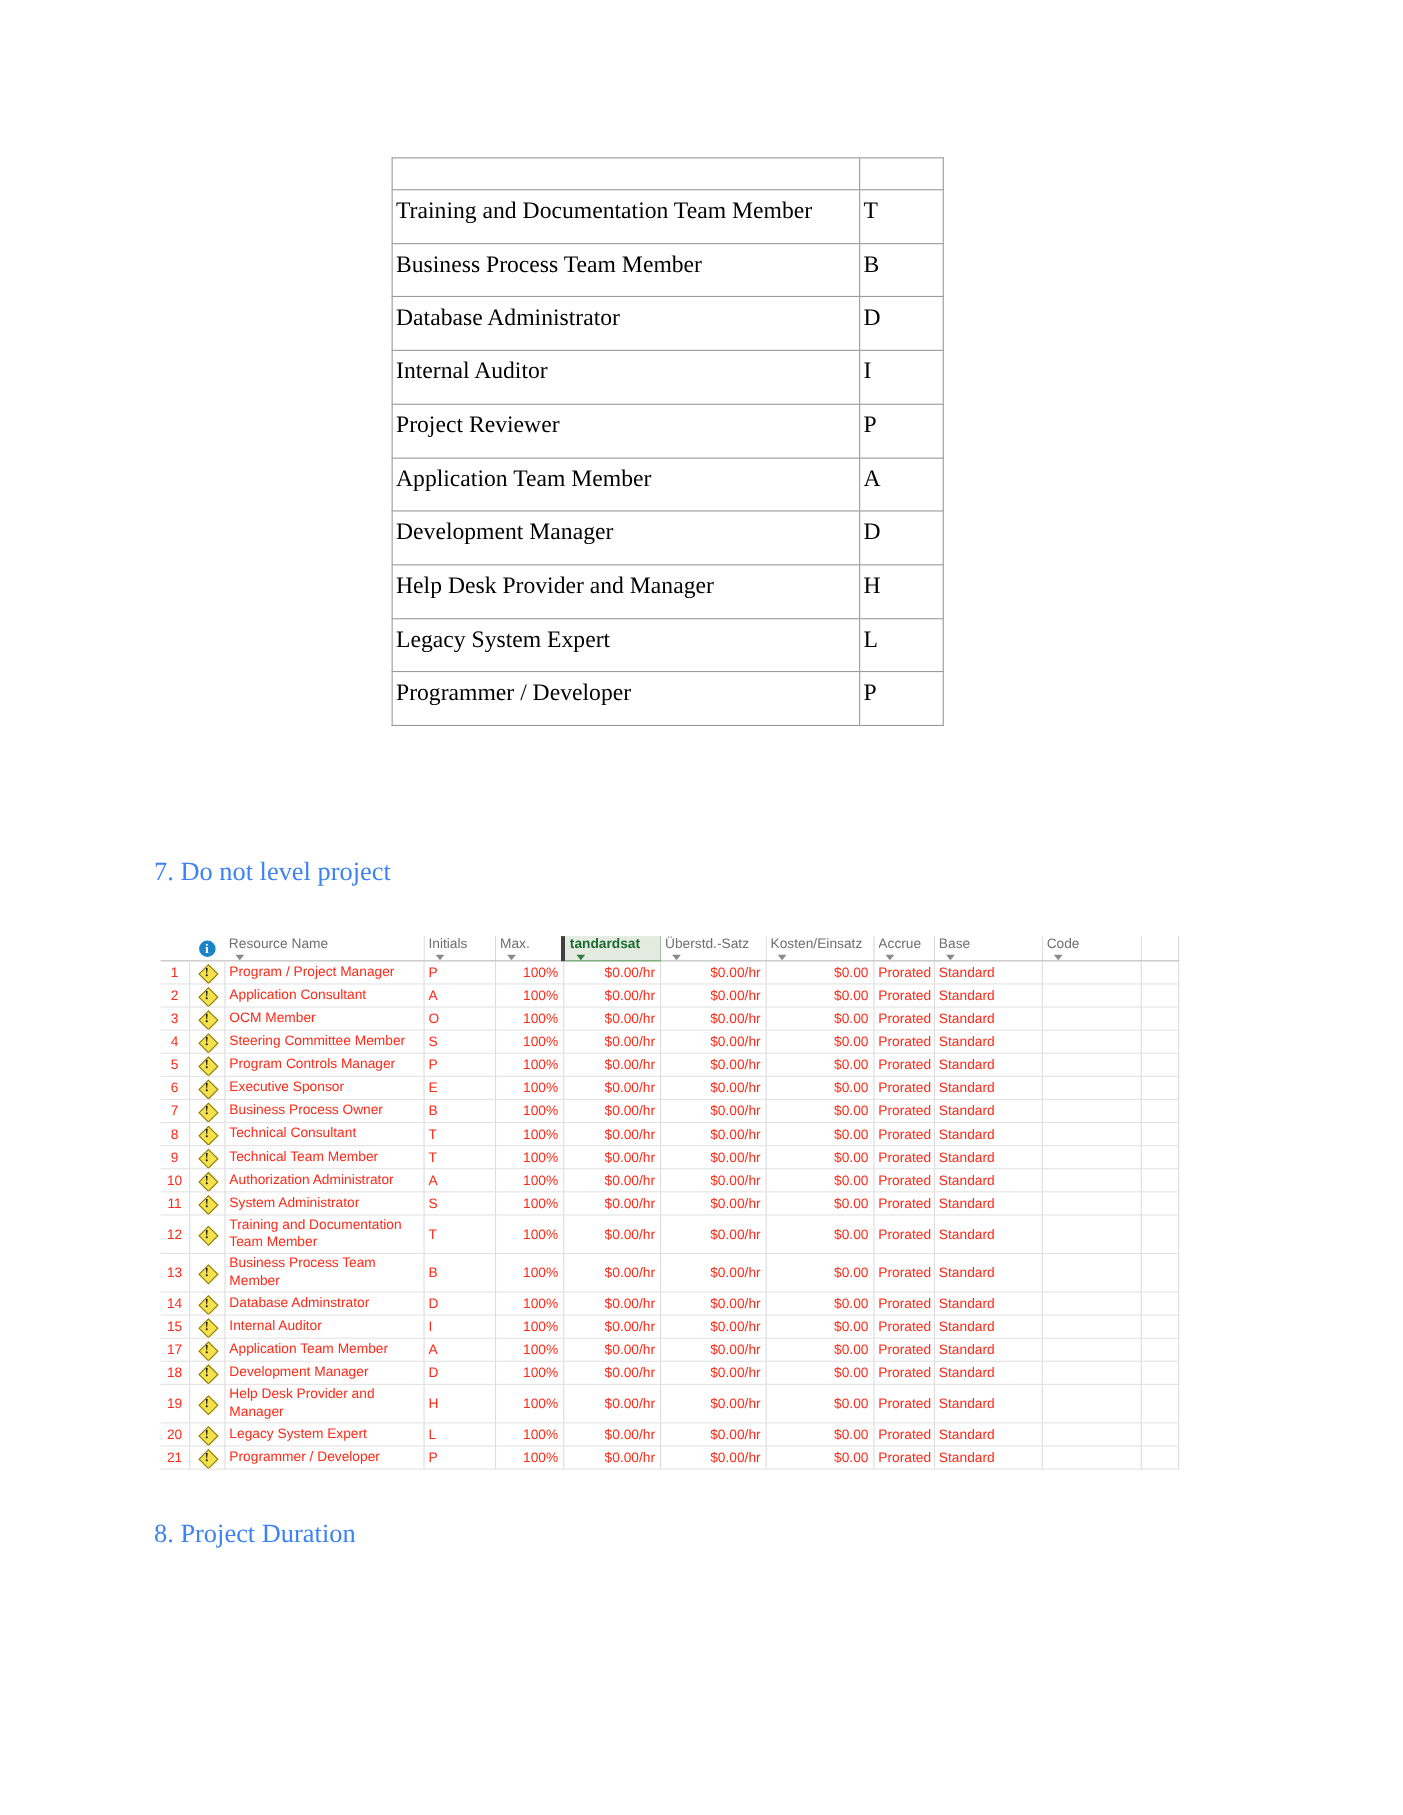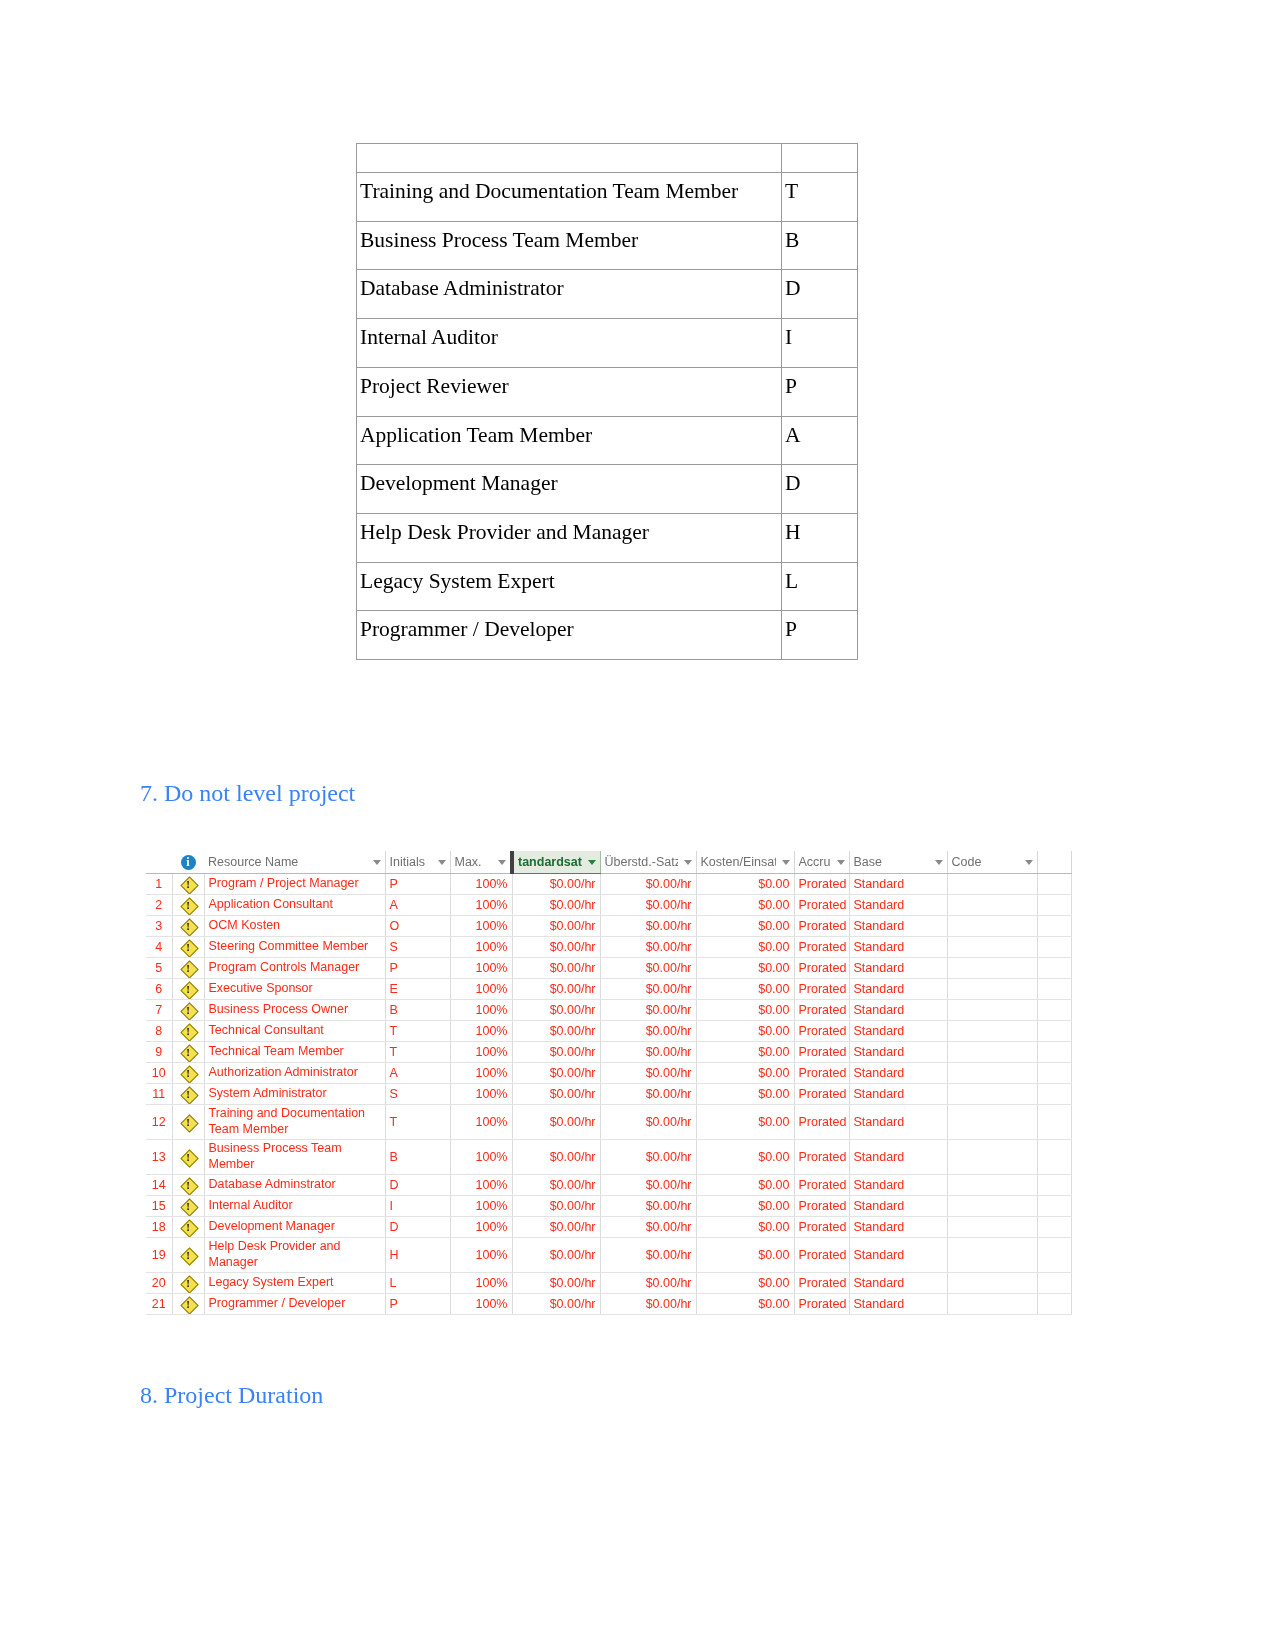--- a/index.html
+++ b/index.html
@@ -110,24 +110,24 @@
   tr.sheet-head td.hd-std {
     background: #e4ece2;
     color: #1e6b33;
     font-weight: bold;
     border-left: 4px solid #404040;
     border-right: 1px solid #9fbf9f;
     border-bottom: 1px solid #4e8a4e;
   }
   .hd-flex {
     display: flex;
-    align-items: center;
     justify-content: space-between;
     height: 22px;
     width: 100%;
+    flex-direction: column;
   }
   .hd-label { overflow: hidden; text-overflow: clip; }
   .filter-arrow {
     width: 0; height: 0;
     border-left: 4.5px solid transparent;
     border-right: 4.5px solid transparent;
     border-top: 5.5px solid #8a8a8a;
     flex: 0 0 auto;
     margin-left: 6px;
   }
@@ -394,21 +394,21 @@
           <td class="cell-tail"></td>
         </tr>
         <tr class="sheet-row">
           <td class="cell-rownum">3</td>
           <td class="cell-ind">
             <span class="warn-icon">
               <span class="dia"></span>
               <span class="bang">!</span>
             </span>
           </td>
-          <td class="cell-name">OCM Kosten</td>
+          <td class="cell-name">OCM Member</td>
           <td class="cell-init">O</td>
           <td class="cell-max">100%</td>
           <td class="cell-num">$0.00/hr</td>
           <td class="cell-num">$0.00/hr</td>
           <td class="cell-num">$0.00</td>
           <td class="cell-accrue">Prorated</td>
           <td class="cell-base">Standard</td>
           <td class="cell-code"></td>
           <td class="cell-tail"></td>
         </tr>
@@ -624,20 +624,39 @@
         <tr class="sheet-row">
           <td class="cell-rownum">15</td>
           <td class="cell-ind">
             <span class="warn-icon">
               <span class="dia"></span>
               <span class="bang">!</span>
             </span>
           </td>
           <td class="cell-name">Internal Auditor</td>
           <td class="cell-init">I</td>
+          <td class="cell-max">100%</td>
+          <td class="cell-num">$0.00/hr</td>
+          <td class="cell-num">$0.00/hr</td>
+          <td class="cell-num">$0.00</td>
+          <td class="cell-accrue">Prorated</td>
+          <td class="cell-base">Standard</td>
+          <td class="cell-code"></td>
+          <td class="cell-tail"></td>
+        </tr>
+        <tr class="sheet-row">
+          <td class="cell-rownum">17</td>
+          <td class="cell-ind">
+            <span class="warn-icon">
+              <span class="dia"></span>
+              <span class="bang">!</span>
+            </span>
+          </td>
+          <td class="cell-name">Application Team Member</td>
+          <td class="cell-init">A</td>
           <td class="cell-max">100%</td>
           <td class="cell-num">$0.00/hr</td>
           <td class="cell-num">$0.00/hr</td>
           <td class="cell-num">$0.00</td>
           <td class="cell-accrue">Prorated</td>
           <td class="cell-base">Standard</td>
           <td class="cell-code"></td>
           <td class="cell-tail"></td>
         </tr>
         <tr class="sheet-row">

